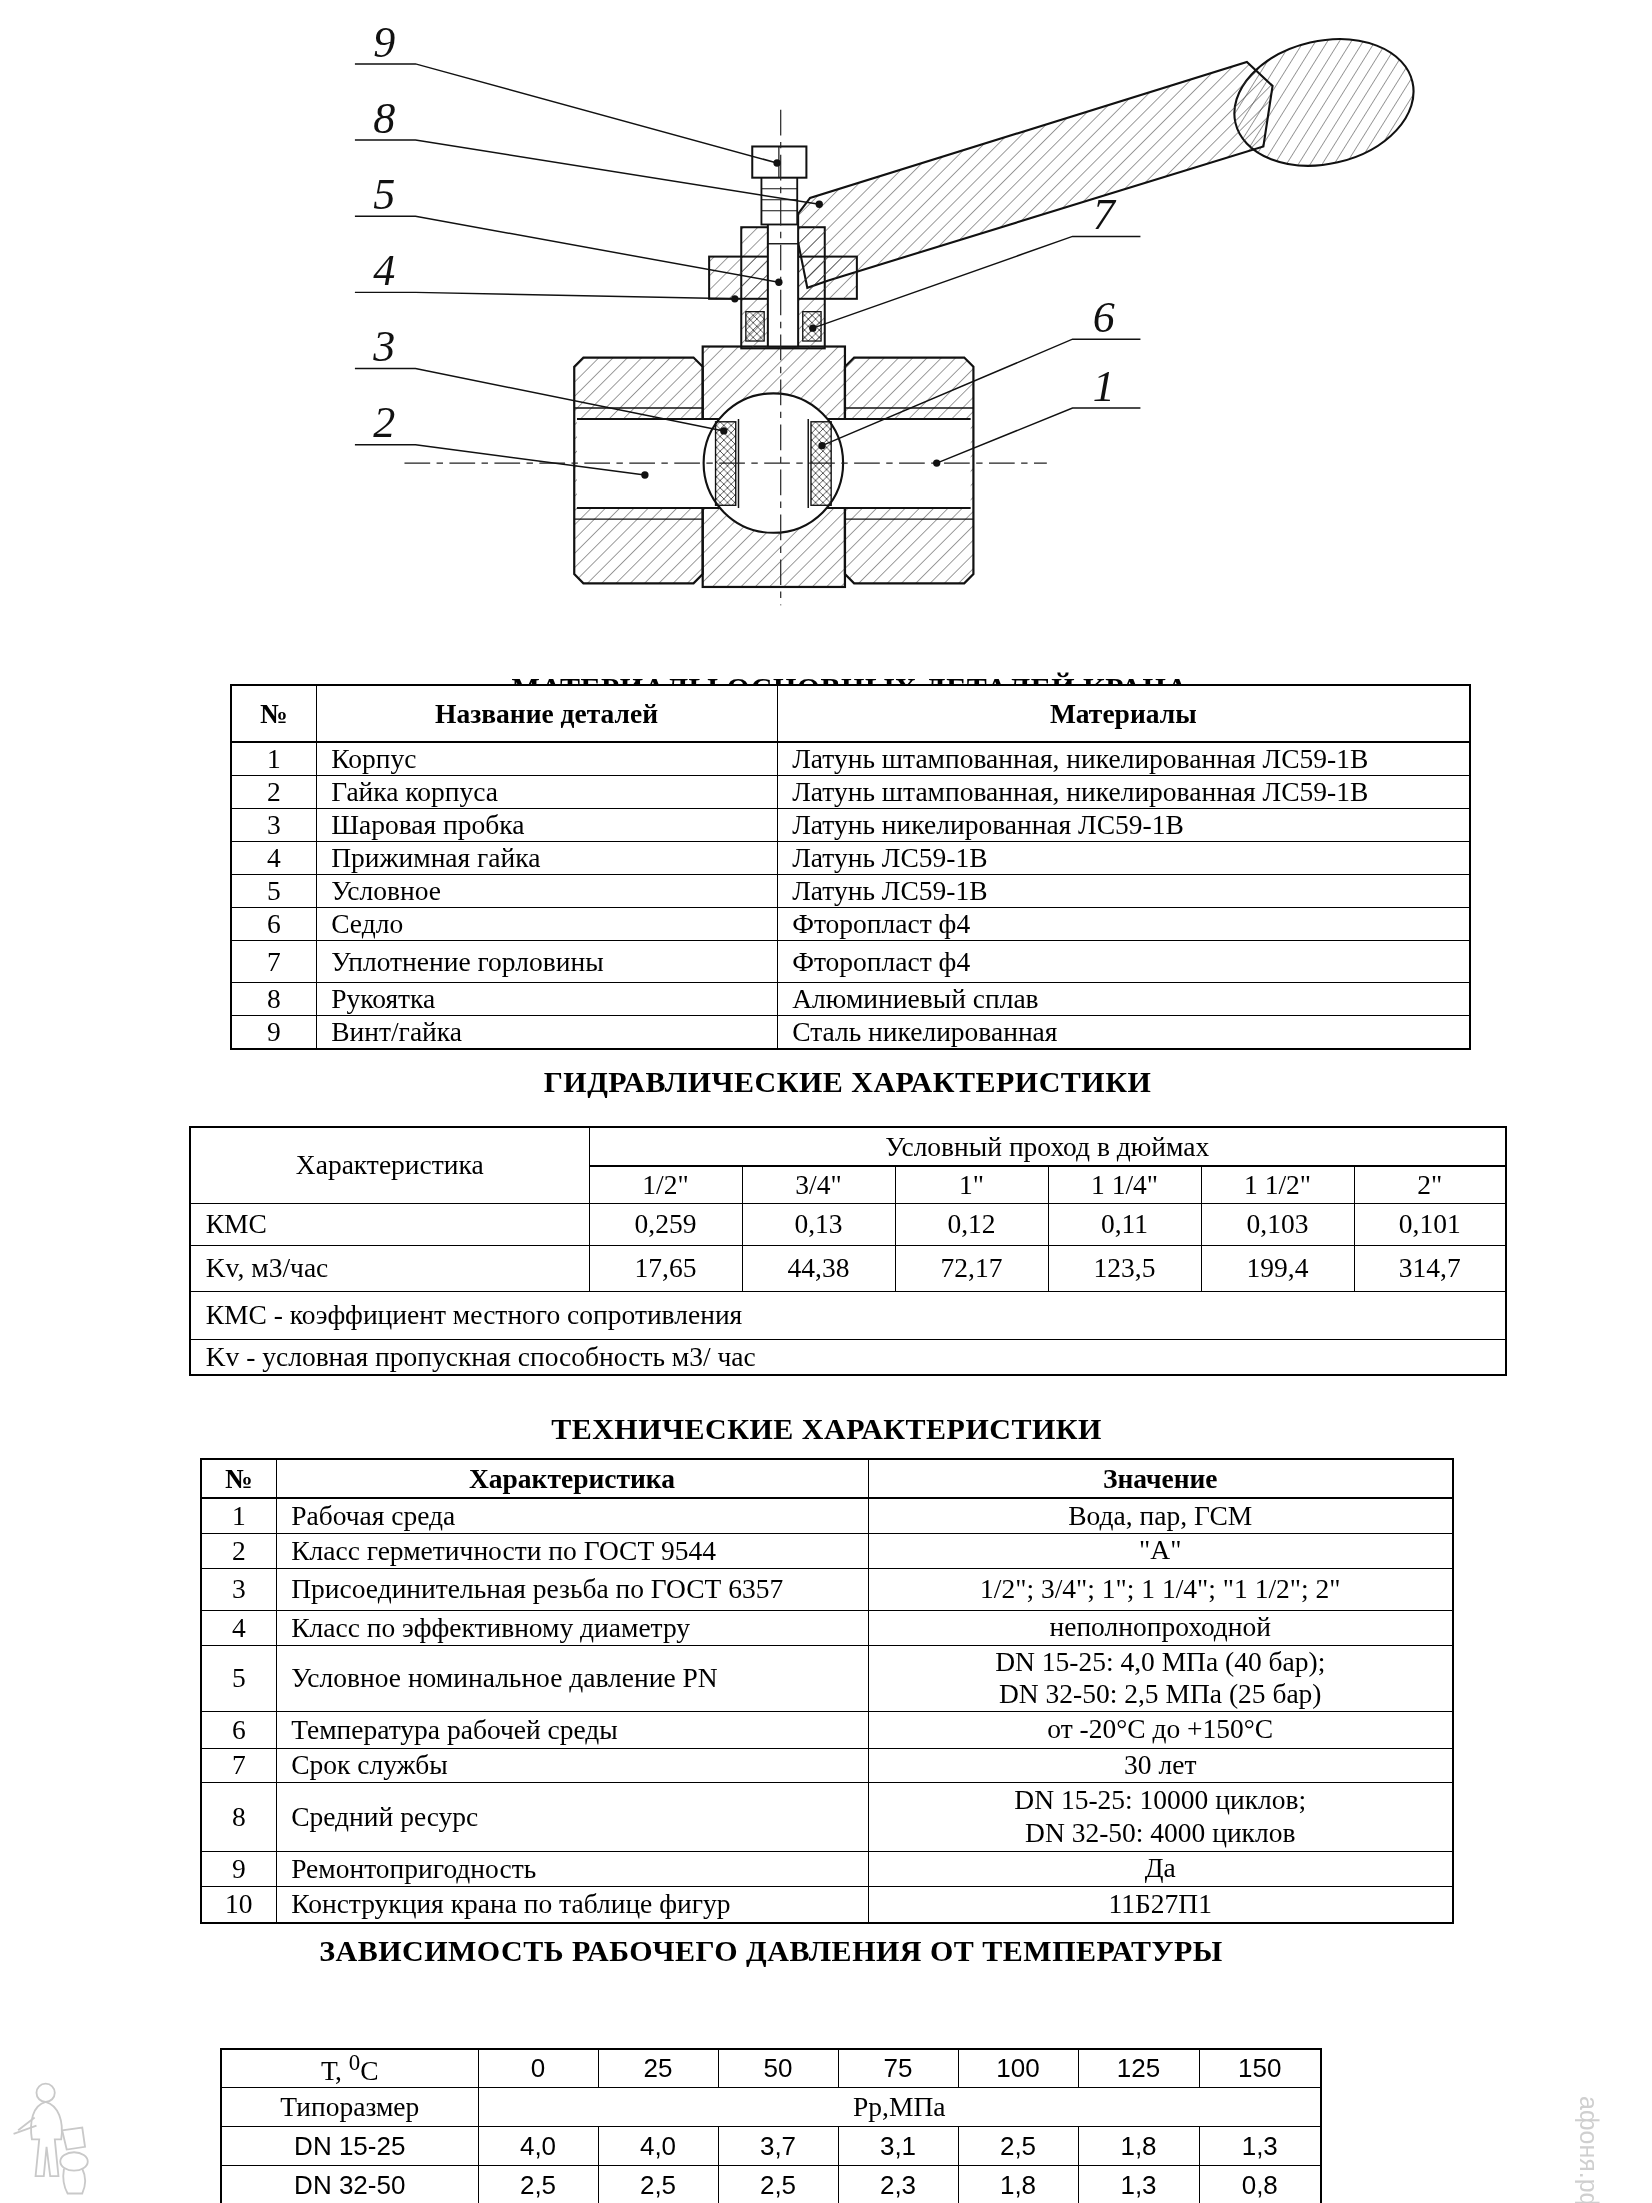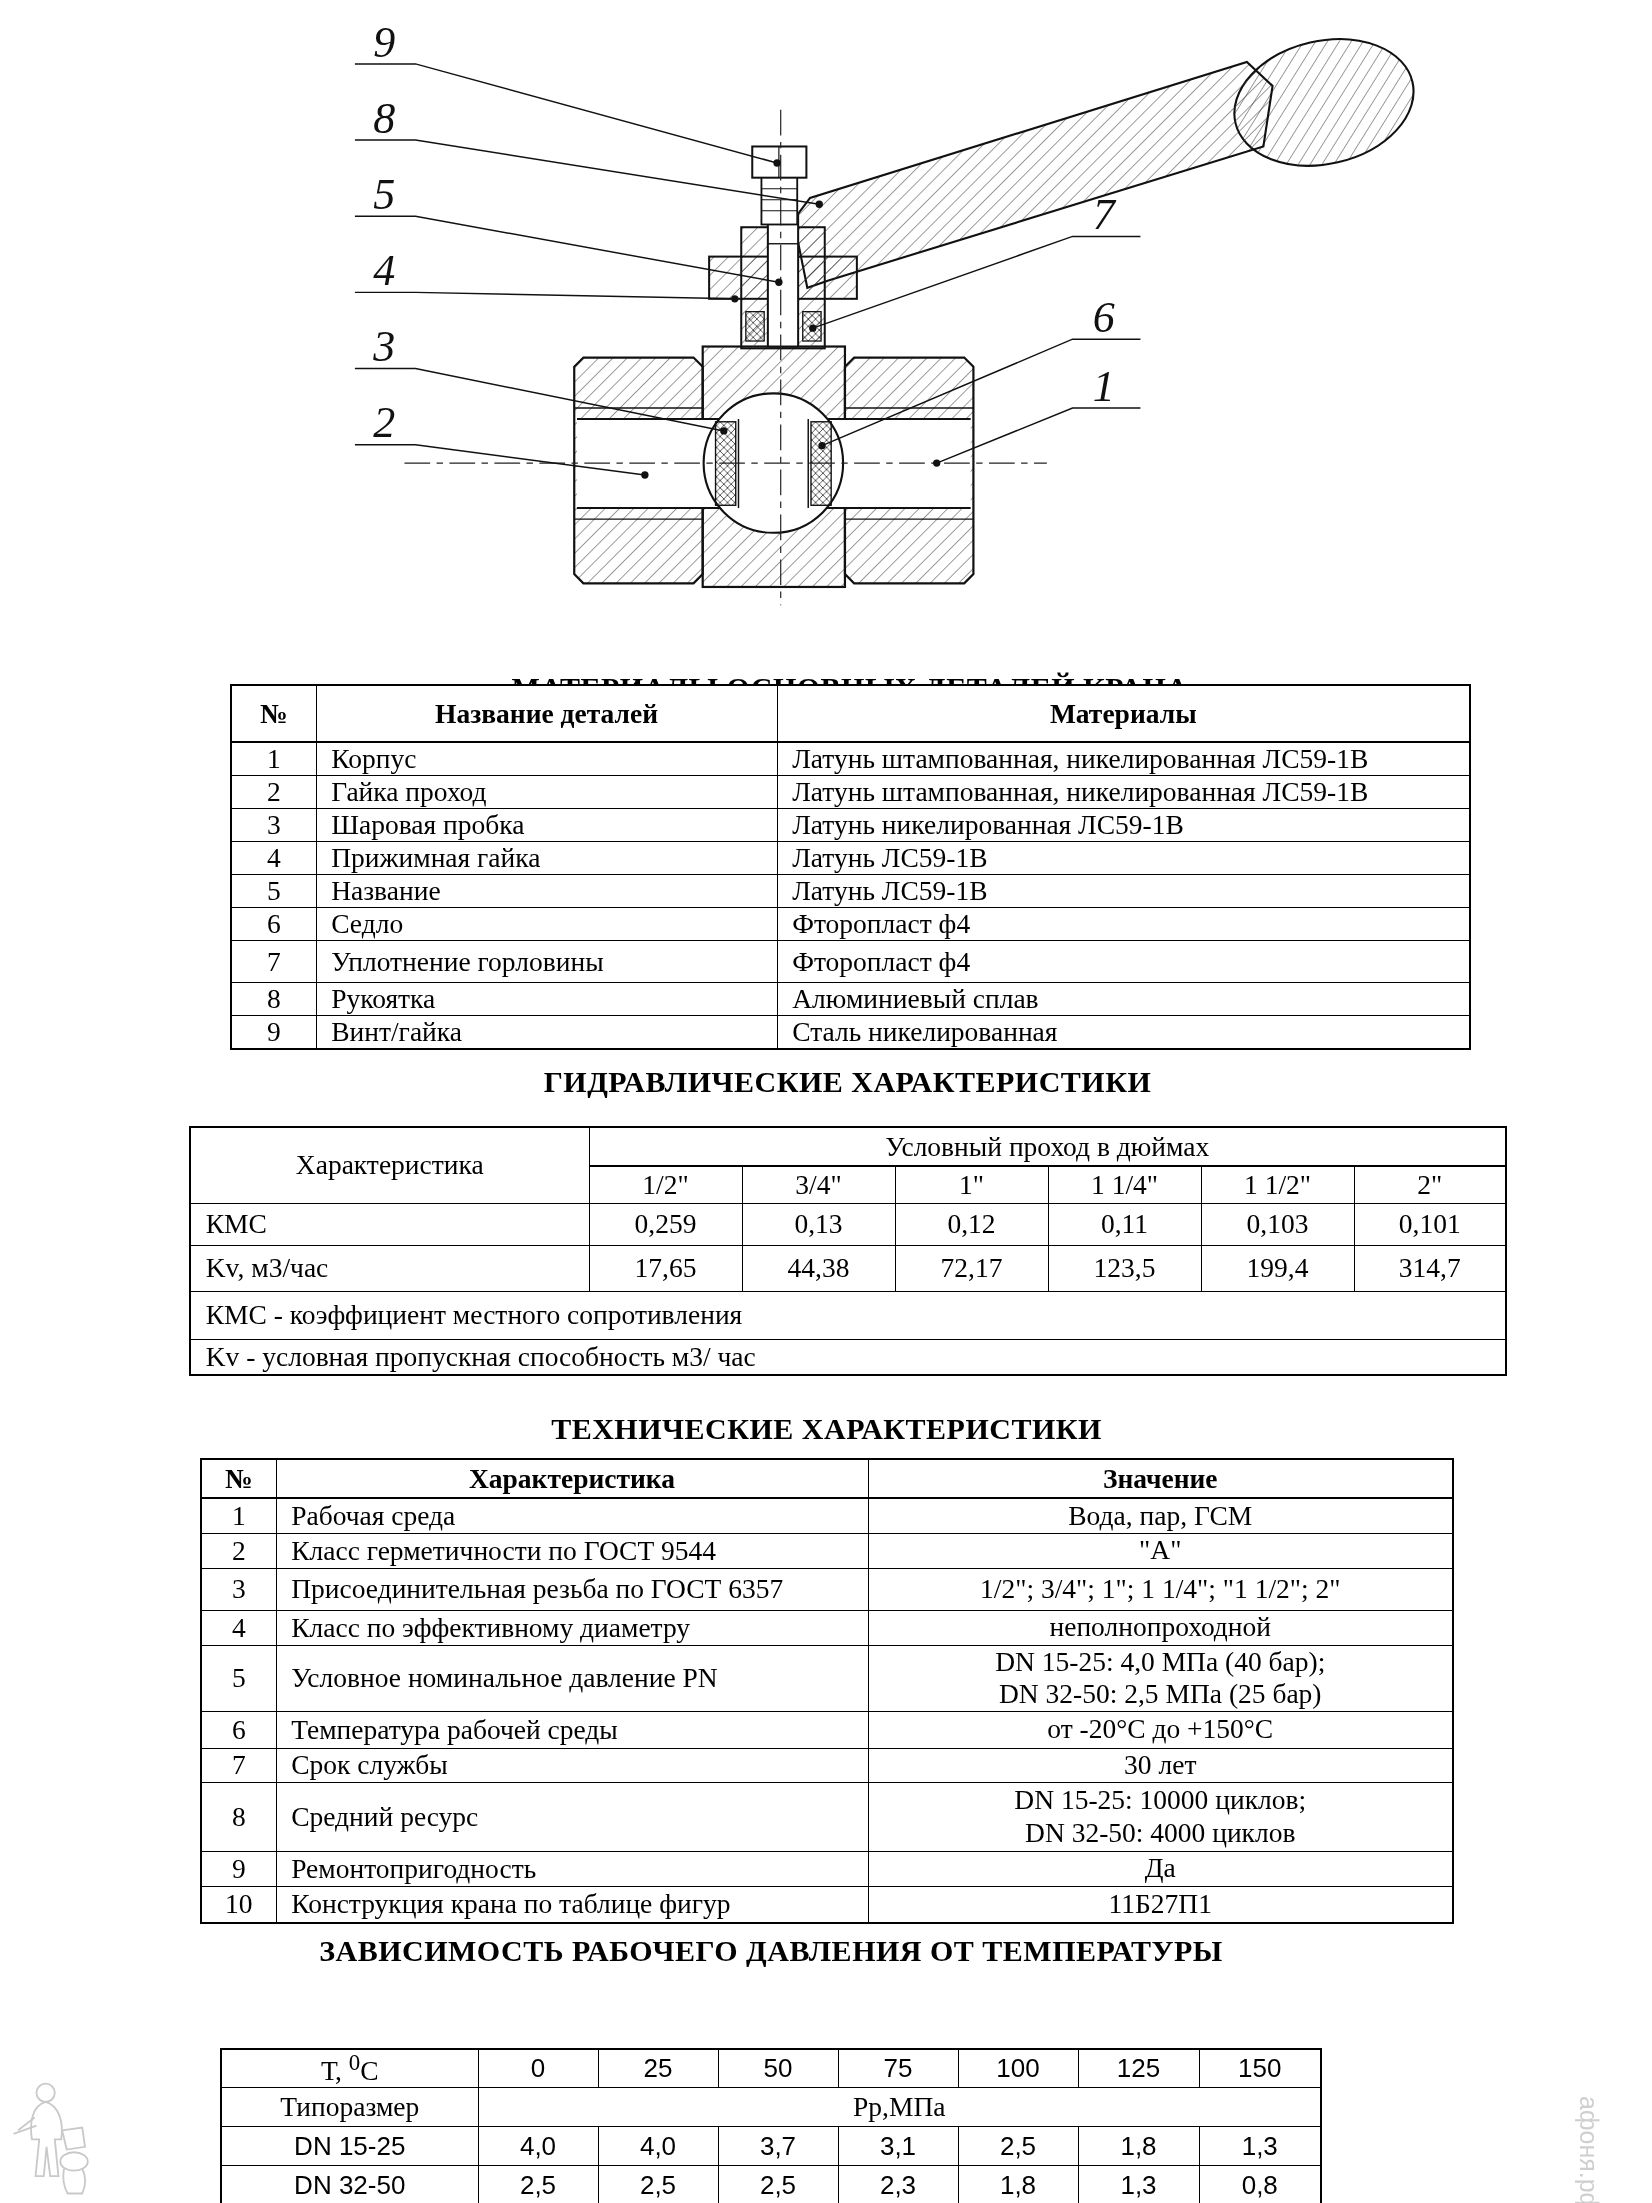--- a/index.html
+++ b/index.html
@@ -143,36 +143,36 @@
       <td>Название деталей</td>
       <td>Материалы</td>
     </tr>
     <tr style="height:33px">
           <td class="c">1</td>
           <td class="l">Корпус</td>
           <td class="l">Латунь штампованная, никелированная ЛС59-1В</td>
         </tr>
     <tr style="height:33px">
           <td class="c">2</td>
-          <td class="l">Гайка проход</td>
+          <td class="l">Гайка корпуса</td>
           <td class="l">Латунь штампованная, никелированная ЛС59-1В</td>
         </tr>
     <tr style="height:33px">
           <td class="c">3</td>
           <td class="l">Шаровая пробка</td>
           <td class="l">Латунь никелированная ЛС59-1В</td>
         </tr>
     <tr style="height:33px">
           <td class="c">4</td>
           <td class="l">Прижимная гайка</td>
           <td class="l">Латунь ЛС59-1В</td>
         </tr>
     <tr style="height:33px">
           <td class="c">5</td>
-          <td class="l">Название</td>
+          <td class="l">Условное</td>
           <td class="l">Латунь ЛС59-1В</td>
         </tr>
     <tr style="height:33px">
           <td class="c">6</td>
           <td class="l">Седло</td>
           <td class="l">Фторопласт ф4</td>
         </tr>
     <tr style="height:42px">
           <td class="c">7</td>
           <td class="l">Уплотнение горловины</td>

